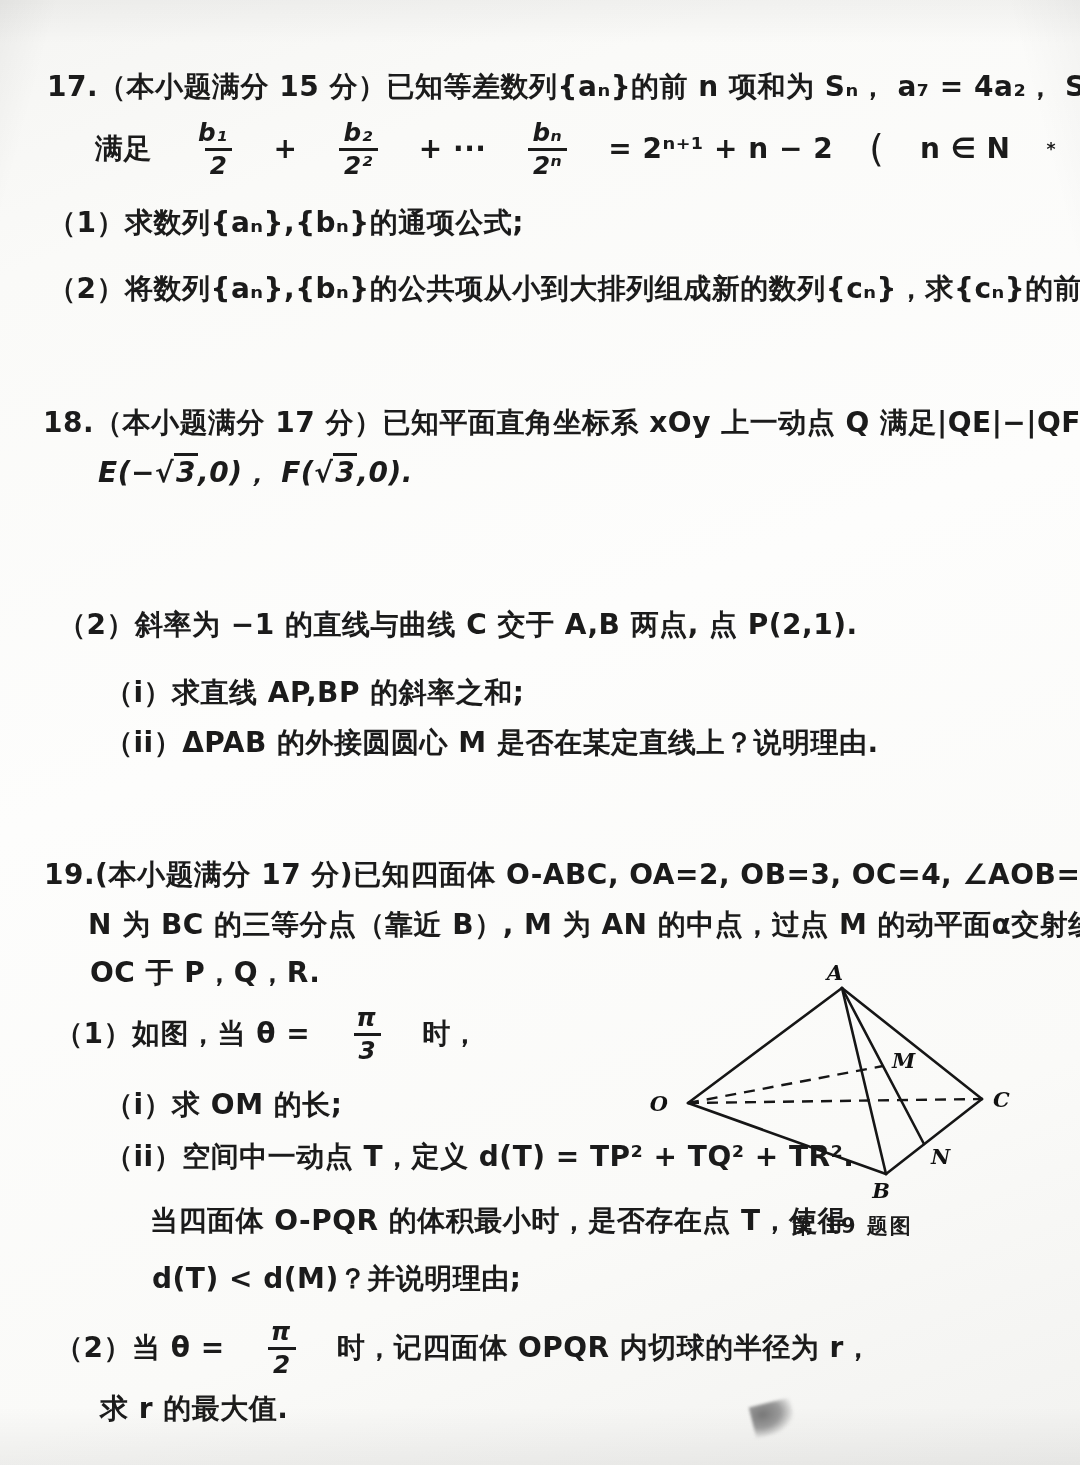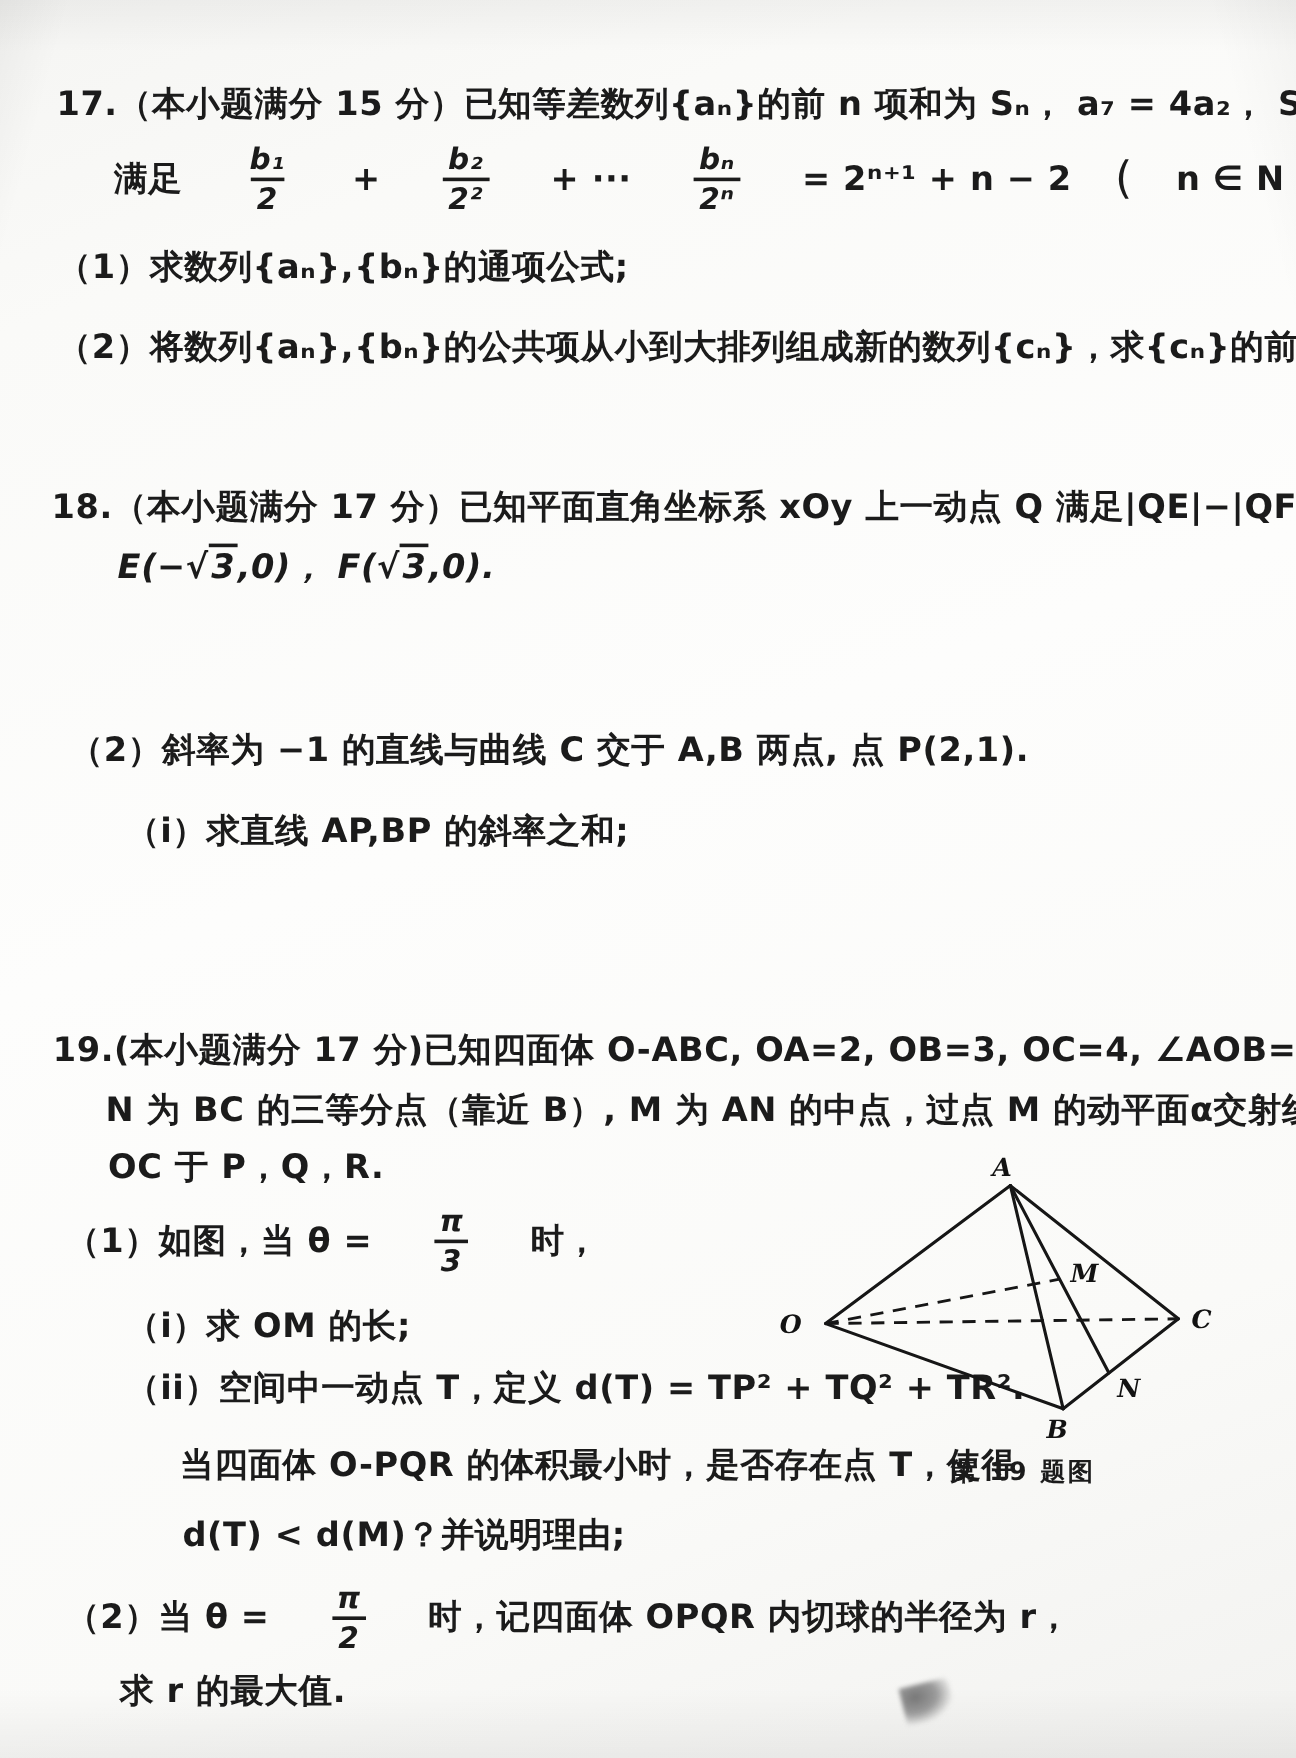--- a/index.html
+++ b/index.html
@@ -17,22 +17,22 @@
       linear-gradient(180deg, rgba(0,0,0,0.04) 0%, rgba(0,0,0,0) 3%, rgba(0,0,0,0) 96%, rgba(0,0,0,0.05) 100%);
   }
   .line {
     position:absolute; white-space:nowrap;
     font-size:28px; line-height:1.18; letter-spacing:0.5px;
   }
   .flexline { display:flex; align-items:center;gap:36px; }
   .mathline { font-style:italic; }
   
   .frac {
-    display:inline-flex; flex-direction:column; align-items:center;
-    vertical-align:middle; margin:0 15px; font-style:italic;
+    display:inline-flex; flex-direction:column; align-items:flex-end;
+    vertical-align:middle; margin:0 5px; font-style:italic;
     font-size:0.88em; line-height:1.05;
   }
   .frac .num { padding:0 5px 2px; }
   .frac .den { border-top:3px solid #1b1b1b; padding:2px 5px 0; }
   
   .rad { font-style:italic; border-top:3px solid #1b1b1b; padding:0 2px; }
   .supstar { font-size:0.62em; vertical-align:super; font-weight:700; }
   .bigparen { font-size:1.32em; font-weight:400; line-height:0.9; }
   
   .figure { position:absolute; left:650px; top:956px; width:426px; height:300px; }
@@ -89,20 +89,21 @@
   <div class="line" style="left:43px; top:406px">
     <span>18.（本小题满分 17 分）已知平面直角坐标系 xOy 上一动点 Q 满足|QE|−|QF| = 2√</span>
   </div>
 
   <div class="line mathline" style="left:98px; top:456px">
     <span>E(−√</span><span class="rad">3</span><span>,0)， F(√</span><span class="rad">3</span><span>,0).</span>
   </div>
 
   <div class="line" style="left:58px;  top:608px">（2）斜率为 −1 的直线与曲线 C 交于 A,B 两点, 点 P(2,1).</div>
   <div class="line" style="left:105px; top:676px">（i）求直线 AP,BP 的斜率之和;</div>
+  <div class="line" style="left:105px; top:726px">（ii）ΔPAB 的外接圆圆心 M 是否在某定直线上？说明理由.</div>
 
   <div class="line" style="left:44px; top:858px">19.(本小题满分 17 分)已知四面体 O-ABC, OA=2, OB=3, OC=4, ∠AOB=∠BOC=∠AOC=θ,</div>
   <div class="line" style="left:88px; top:908px">N 为 BC 的三等分点（靠近 B）, M 为 AN 的中点，过点 M 的动平面α交射线 OA，OB,</div>
   <div class="line" style="left:90px; top:956px">OC 于 P，Q，R.</div>
 
   <div class="line flexline" style="left:55px; top:1004px; height:60px">
     <span>（1）如图，当 θ =</span>
     <span class="frac">
       <span class="num">π</span>
       <span class="den">3</span>

